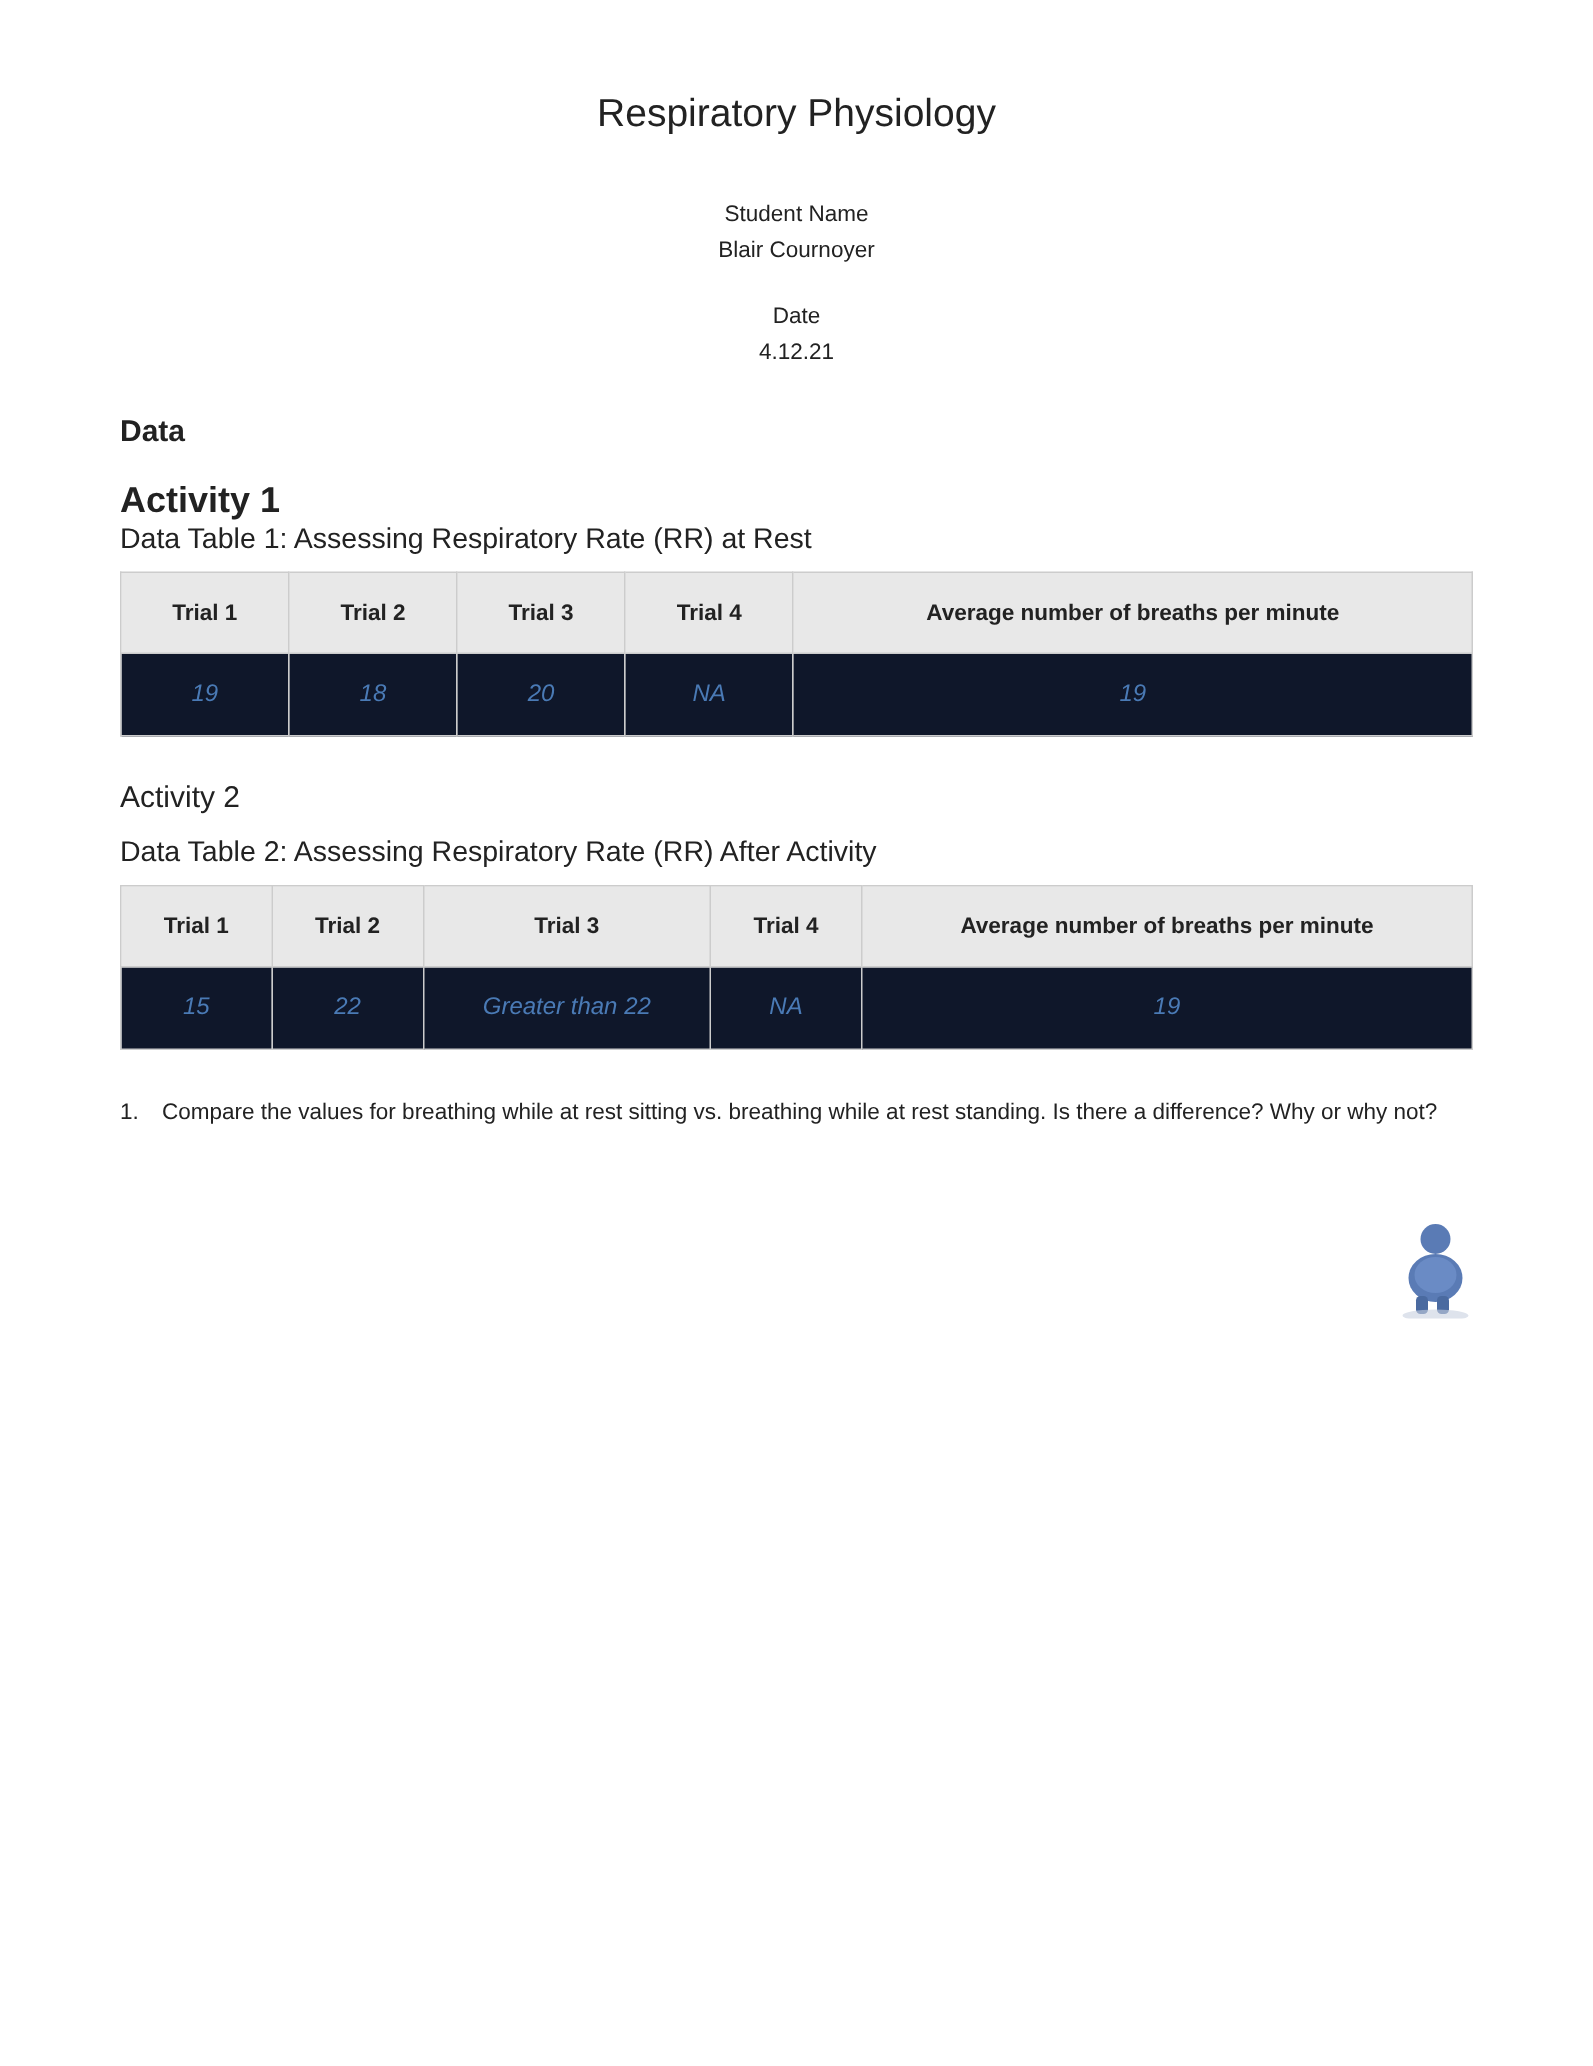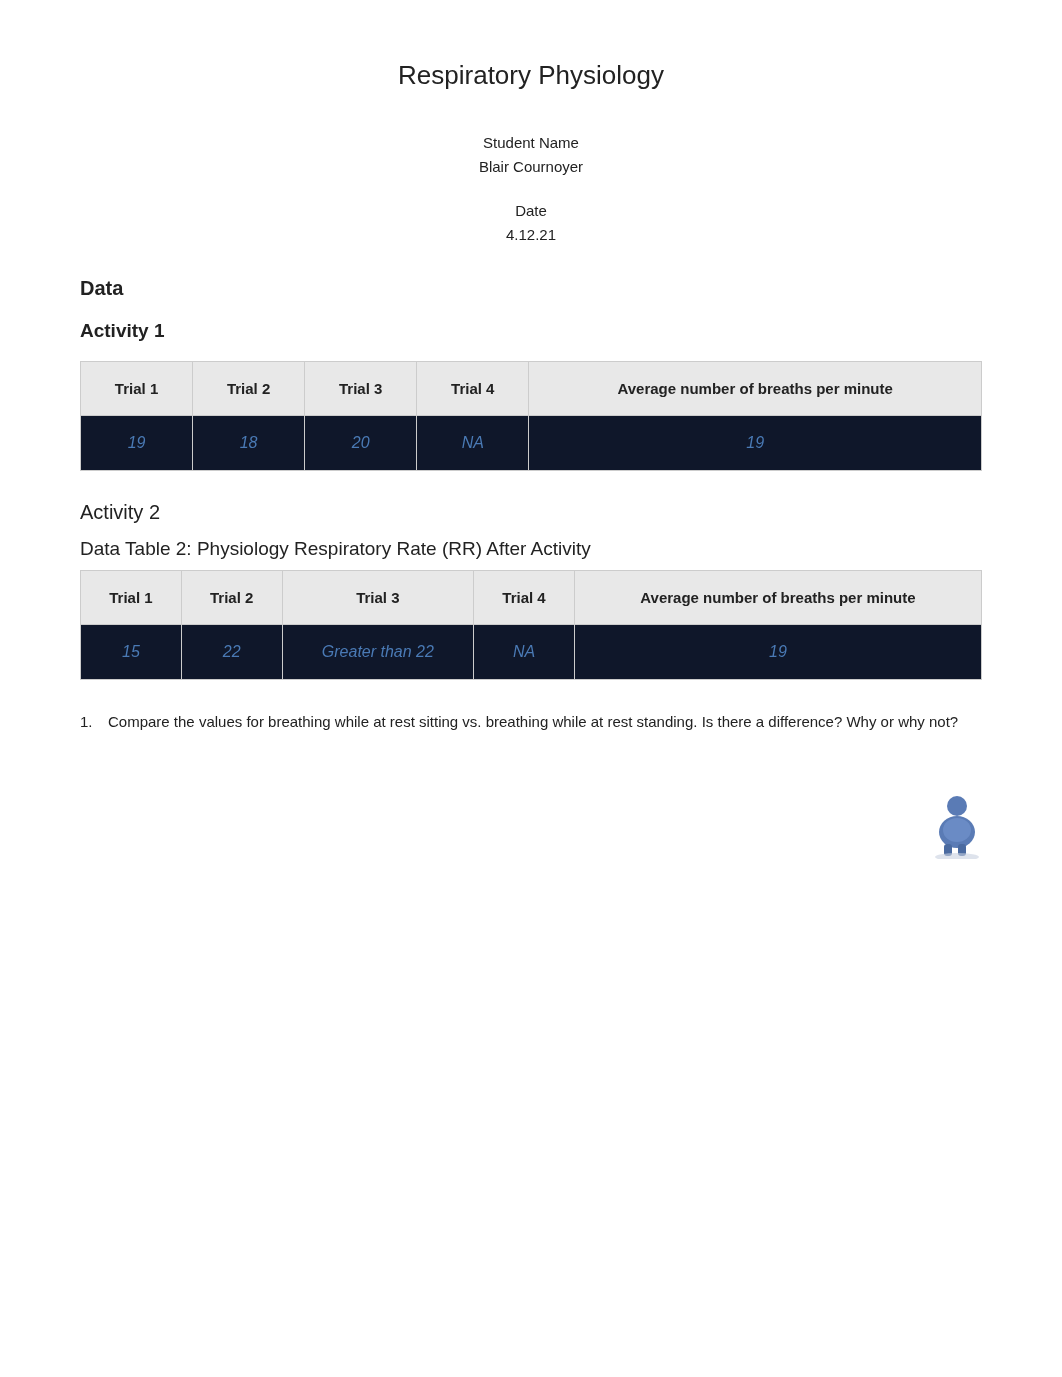--- a/index.html
+++ b/index.html
@@ -38,23 +38,23 @@
       line-height: 1.6;
     }
 
     .section-heading {
       font-size: 20px;
       font-weight: bold;
       margin-bottom: 20px;
     }
 
     .activity-heading {
-      font-size: 19px;
+      font-size: 24px;
       font-weight: bold;
-      margin-bottom: 19px;
+      margin-bottom: 1px;
     }
 
     .activity-heading-light {
       font-size: 20px;
       font-weight: normal;
       margin-bottom: 14px;
     }
 
     .table-label {
       font-size: 19px;
@@ -132,20 +132,21 @@
 
   <div class="date-info">
     <div>Date</div>
     <div>4.12.21</div>
   </div>
 
   <div class="section-heading">Data</div>
 
   <div class="activity-heading">Activity 1</div>
 
+  <div class="table-label">Data Table 1: Assessing Respiratory Rate (RR) at Rest</div>
 
   <table>
     <thead>
       <tr>
         <th>Trial 1</th>
         <th>Trial 2</th>
         <th>Trial 3</th>
         <th>Trial 4</th>
         <th>Average number of breaths per minute</th>
       </tr>
@@ -156,21 +157,21 @@
         <td>18</td>
         <td>20</td>
         <td>NA</td>
         <td>19</td>
       </tr>
     </tbody>
   </table>
 
   <div class="activity-heading-light">Activity 2</div>
 
-  <div class="table-label">Data Table 2: Physiology Respiratory Rate (RR) After Activity</div>
+  <div class="table-label">Data Table 2: Assessing Respiratory Rate (RR) After Activity</div>
 
   <table>
     <thead>
       <tr>
         <th>Trial 1</th>
         <th>Trial 2</th>
         <th>Trial 3</th>
         <th>Trial 4</th>
         <th>Average number of breaths per minute</th>
       </tr>

